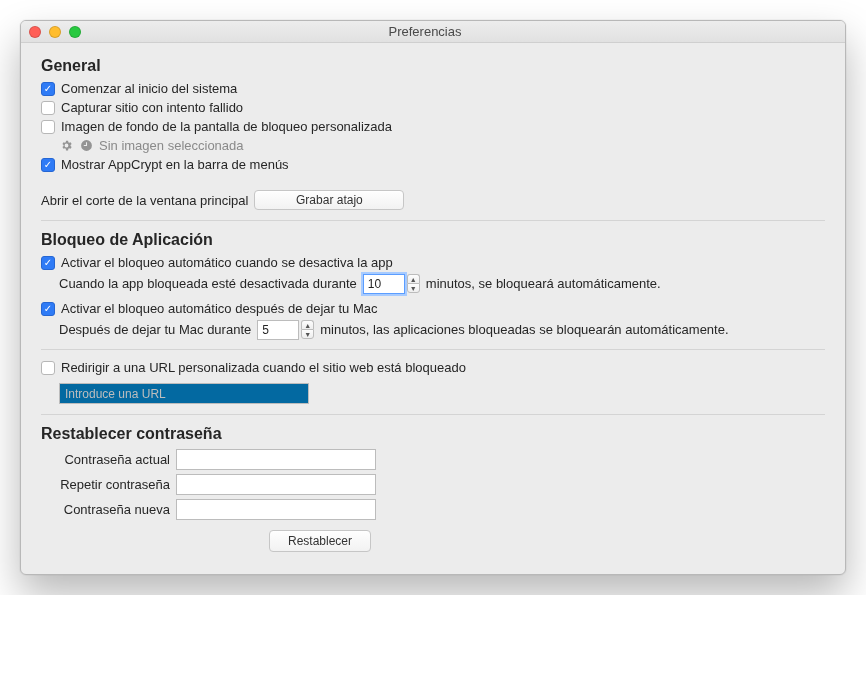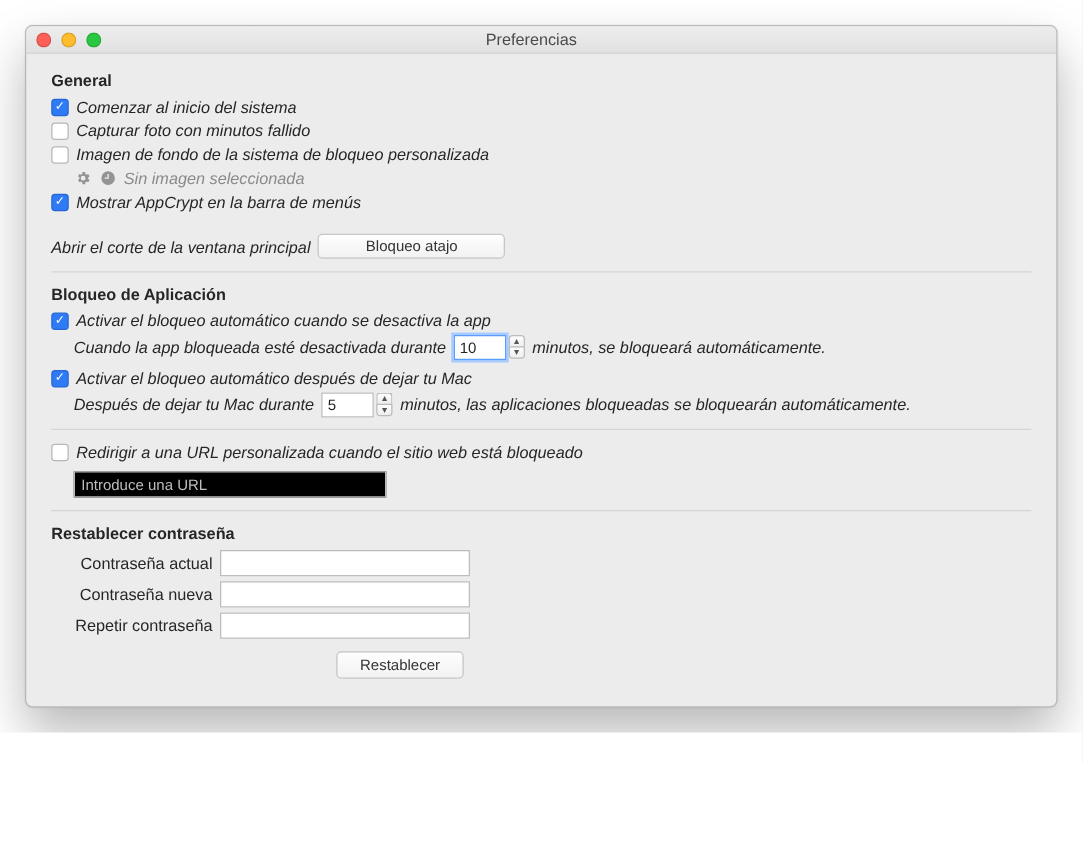--- a/index.html
+++ b/index.html
@@ -57,21 +57,21 @@
       color: #4a4a4a;
       pointer-events: none;
     }
 
     .content {
       padding: 12px 20px 22px 20px;
     }
 
     .section-title {
       font-weight: 600;
-      font-size: 13px;
+      font-size: 16px;
       color: #262626;
       margin-top: 2px;
       margin-bottom: 6px;
     }
 
     .row {
       display: flex;
       align-items: center;
       gap: 6px;
       margin: 4px 0;
@@ -93,21 +93,21 @@
     .chk.on {
       background: #2f7bf6;
       border: 1px solid #2566d3;
       color: #fff;
     }
     .chk.off {
       background: #fff;
       border: 1px solid #b7b7b7;
     }
 
-    .lbl { font-size: 13px; color: #262626; font-style: italic; }
+    .lbl { font-size: 13px; color: #262626; }
     .muted { color: #8a8a8a; }
 
     .icon-small {
       width: 14px; height: 14px;
       display: inline-flex;
       align-items: center; justify-content: center;
       color: #8a8a8a;
       font-size: 12px;
     }
 
@@ -172,21 +172,21 @@
 
     .text-input {
       height: 21px;
       border: 1px solid #bcbcbc;
       background: #fff;
       padding: 0 5px;
       font-size: 12px;
       color: #262626;
       outline: none;
     }
-    .text-input.disabled { color: #bdbdbd; background: #000000; }
+    .text-input.disabled { color: #bdbdbd; background: #0369a1; }
     input::placeholder { color: #bdbdbd; }
 
     .url-input { width: 250px; margin-left: 18px; margin-top: 4px; }
 
     .pw-grid {
       margin-top: 6px;
     }
     .pw-row {
       display: flex;
       align-items: center;
@@ -229,26 +229,26 @@
     
     <div class="section-title">General</div>
 
     <div class="row">
       <span class="chk on">✓</span>
       <span class="lbl">Comenzar al inicio del sistema</span>
     </div>
 
     <div class="row">
       <span class="chk off"></span>
-      <span class="lbl">Capturar foto con minutos fallido</span>
+      <span class="lbl">Capturar sitio con intento fallido</span>
     </div>
 
     <div class="row">
       <span class="chk off"></span>
-      <span class="lbl">Imagen de fondo de la sistema de bloqueo personalizada</span>
+      <span class="lbl">Imagen de fondo de la pantalla de bloqueo personalizada</span>
     </div>
 
     <div class="row indent-1">
       <span class="icon-small">
         <svg width="13" height="13" viewBox="0 0 24 24" fill="#949494">
             <path d="M19.4 13a7.5 7.5 0 0 0 .1-1 7.5 7.5 0 0 0-.1-1l2.1-1.6-2-3.5-2.5 1a7.4 7.4 0 0 0-1.7-1L15 3h-4l-.3 2.9a7.4 7.4 0 0 0-1.7 1l-2.5-1-2 3.5L6.6 11a7.5 7.5 0 0 0-.1 1 7.5 7.5 0 0 0 .1 1l-2.1 1.6 2 3.5 2.5-1a7.4 7.4 0 0 0 1.7 1L11 21h4l.3-2.9a7.4 7.4 0 0 0 1.7-1l2.5 1 2-3.5Zm-7.4 2.5A3.5 3.5 0 1 1 15.5 12 3.5 3.5 0 0 1 12 15.5Z"></path>
           </svg>
       </span>
       <span class="icon-small">
         <svg width="13" height="13" viewBox="0 0 24 24" fill="#949494">
@@ -258,21 +258,21 @@
       <span class="lbl muted">Sin imagen seleccionada</span>
     </div>
 
     <div class="row">
       <span class="chk on">✓</span>
       <span class="lbl">Mostrar AppCrypt en la barra de menús</span>
     </div>
 
     <div class="row" style="margin-top:18px;">
       <span class="lbl">Abrir el corte de la ventana principal</span>
-      <button class="btn">Bloqueo atajo</button>
+      <button class="btn">Grabar atajo</button>
     </div>
 
     <hr class="sep">
 
     
     <div class="section-title">Bloqueo de Aplicación</div>
 
     <div class="row">
       <span class="chk on">✓</span>
       <span class="lbl">Activar el bloqueo automático cuando se desactiva la app</span>
@@ -319,27 +319,27 @@
 
     
     <div class="section-title">Restablecer contraseña</div>
 
     <div class="pw-grid">
       <div class="pw-row">
         <div class="pw-label">Contraseña actual</div>
         <input type="password" class="text-input pw-input" style="">
       </div>
       <div class="pw-row">
+        <div class="pw-label">Repetir contraseña</div>
+        <input type="password" class="text-input pw-input" style="">
+      </div>
+      <div class="pw-row">
         <div class="pw-label">Contraseña nueva</div>
         <input type="password" class="text-input pw-input" style="">
       </div>
-      <div class="pw-row">
-        <div class="pw-label">Repetir contraseña</div>
-        <input type="password" class="text-input pw-input" style="">
-      </div>
     </div>
 
     <div class="reset-row">
       <button class="btn small">Restablecer</button>
     </div>
 
   </div>
 </div>
 
 </body></html>

